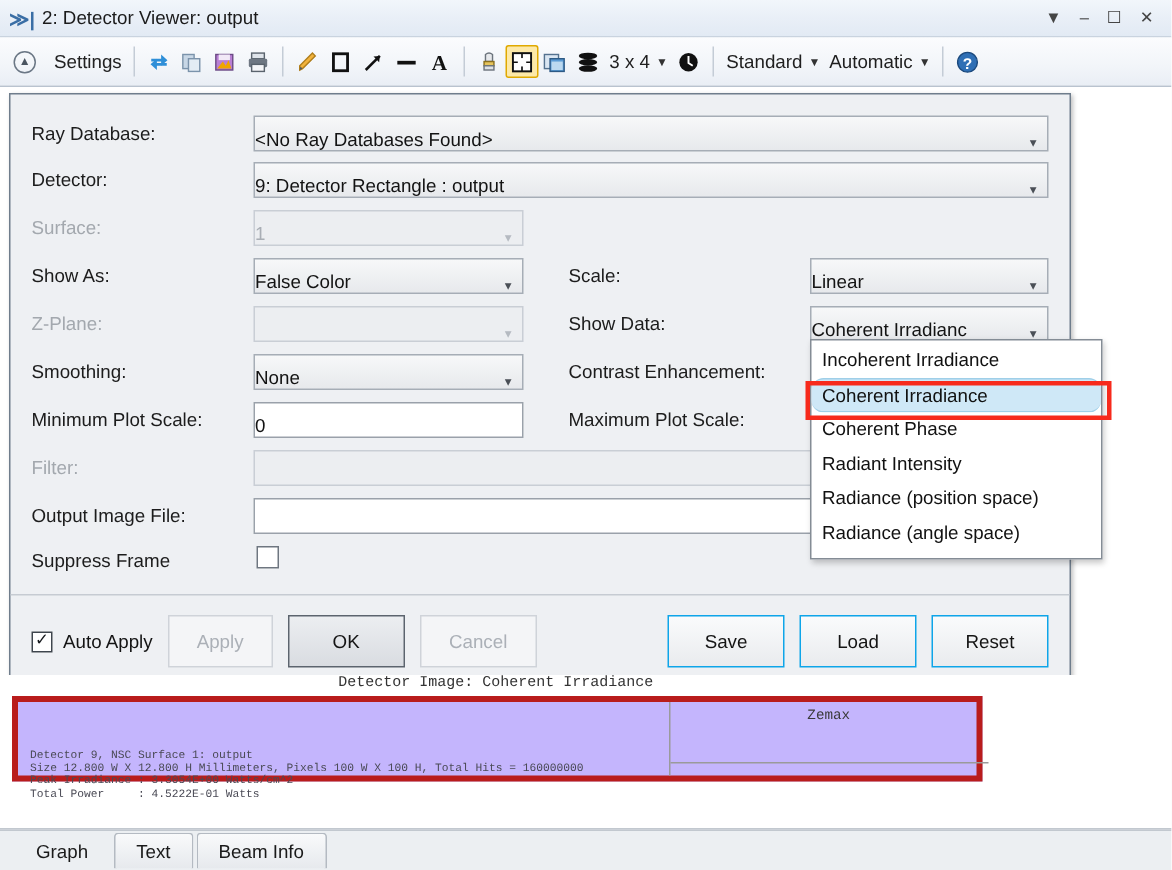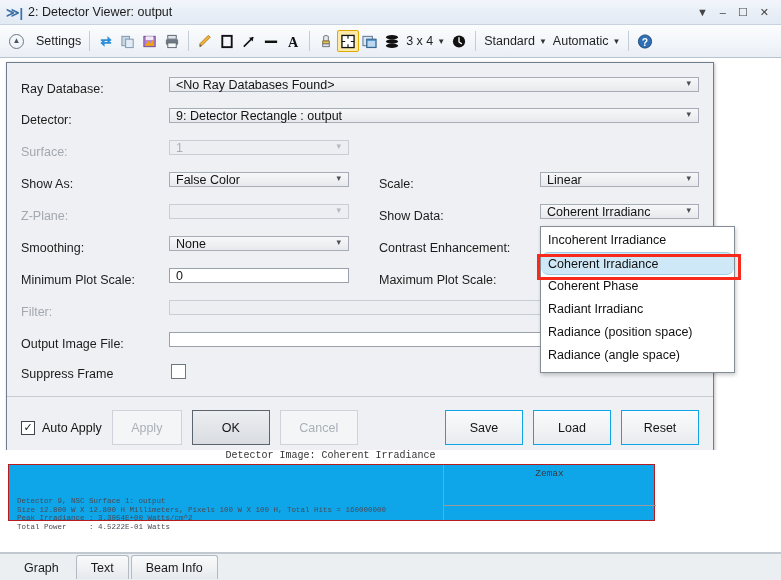--- a/index.html
+++ b/index.html
@@ -70,22 +70,22 @@
   }
   .form-area { position: relative; width: 100%; height: 335px; padding: 14px 12px 0 12px; }
 
   .lbl {
     position: absolute; font-size: 12.5px; color: #1c1c1c;
     line-height: 16px;
   }
   .lbl.dis { color: #a3a8ae; }
 
   .ctl {
-    position: absolute; height: 15px; font-size: 12.5px; color: #131313;
-    display: flex; align-items: flex-start; padding-left: 6px;
+    position: absolute; height: 24px; font-size: 12.5px; color: #131313;
+    display: flex; align-items: flex-end; 
     border: 1px solid #a6adb6;
     background: linear-gradient(to bottom, #f7f8f9 0%, #e7e9ec 100%);
   }
   .ctl.combo::after {
     content: "\25BE"; position: absolute; right: 7px; font-size: 9px; color: #4a4f56;
   }
   .ctl.input {
     background: #ffffff;
     border: 1px solid #9aa1aa;
   }
@@ -152,21 +152,21 @@
     position: absolute; left: 0; top: 450px; width: 781px; height: 102px;
     background: #ffffff;
   }
   .bg-header {
     position: absolute; left: 6px; top: 0px; width: 649px; height: 13px;
     font-family: "Liberation Mono", monospace; font-size: 10px; color: #333;
     text-align: center; white-space: nowrap;
   }
   .bg-panel {
     position: absolute; left: 8px; top: 14px; width: 647px; height: 57px;
-    border: 1px solid #b91c1c; background: #0ea5e9;
+    border: 4px solid #b91c1c; background: #c4b5fd;
   }
   .bg-panel .vline {
     position: absolute; left: 434px; top: 0; width: 1px; height: 100%;
     background: #9a9a9a;
   }
   .bg-panel .hline {
     position: absolute; left: 435px; top: 40px; width: 212px; height: 1px;
     background: #9a9a9a;
   }
   .zemax {
@@ -436,21 +436,21 @@
       <div class="btn wide">
         <span>Reset</span>
       </div>
     </div>
   </div>
 
   <div class="dropdown">
     <div class="dd-item">Incoherent Irradiance</div>
     <div class="dd-item sel">Coherent Irradiance</div>
     <div class="dd-item">Coherent Phase</div>
-    <div class="dd-item">Radiant Irradianc</div>
+    <div class="dd-item">Radiant Intensity</div>
     <div class="dd-item">Radiance (position space)</div>
     <div class="dd-item">Radiance (angle space)</div>
   </div>
   <div class="dd-highlight"></div>
 
   <div class="bgwin">
     <div class="bg-header">Detector Image: Coherent Irradiance</div>
     <div class="bg-panel">
       <div class="vline"></div>
       <div class="hline"></div>

